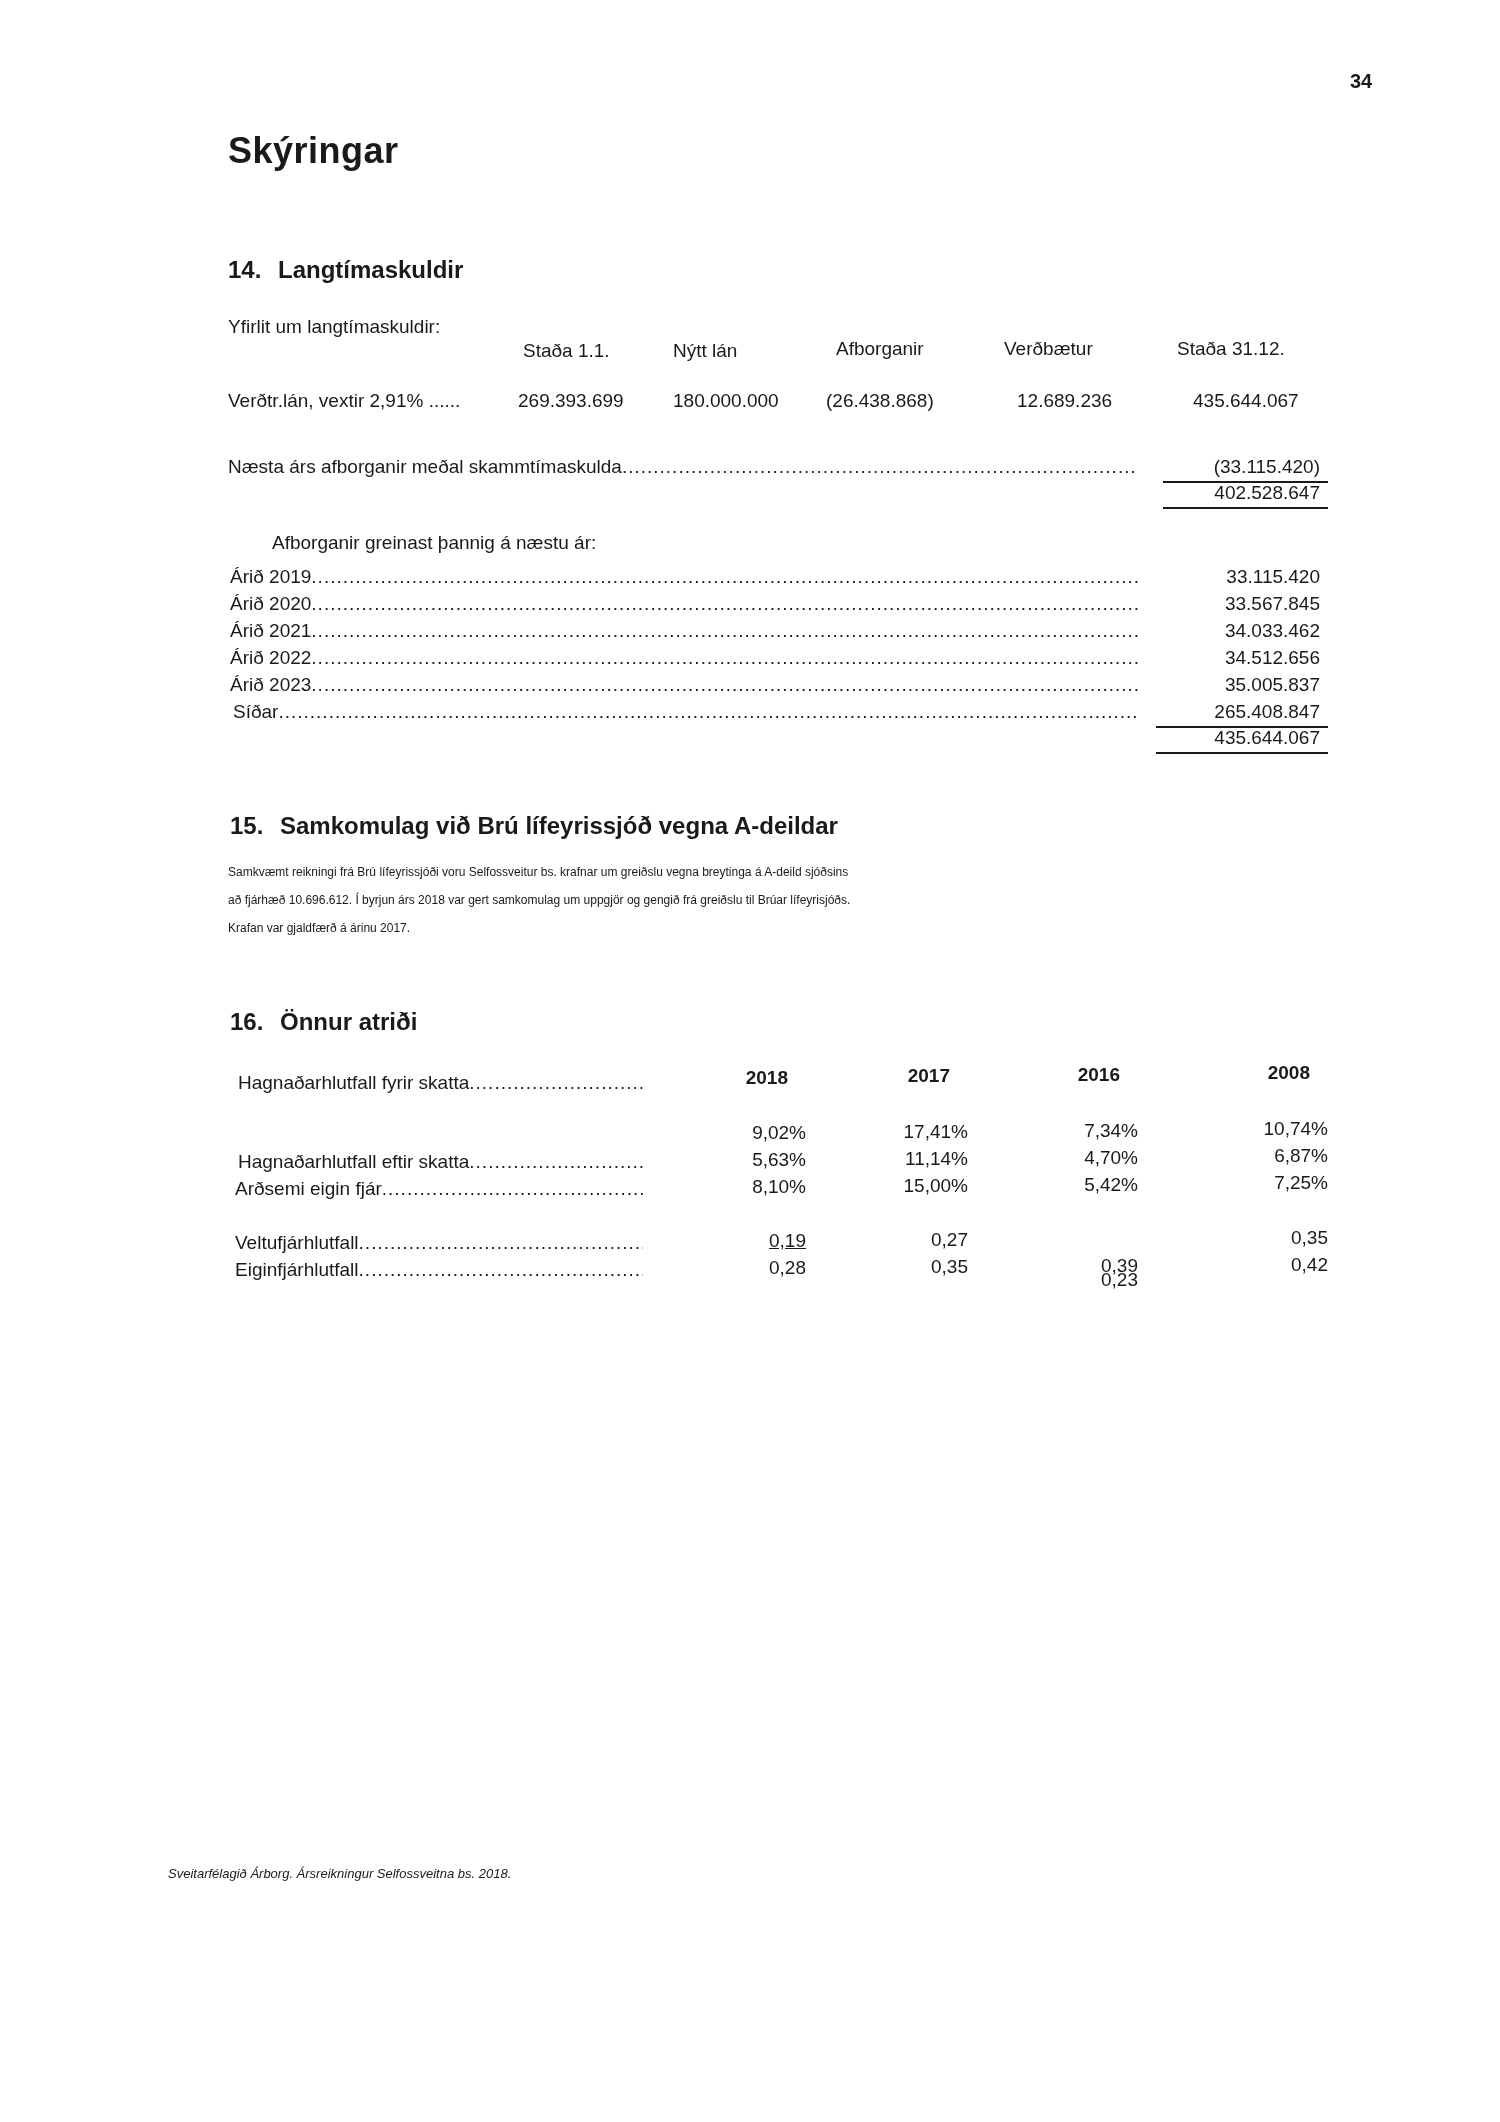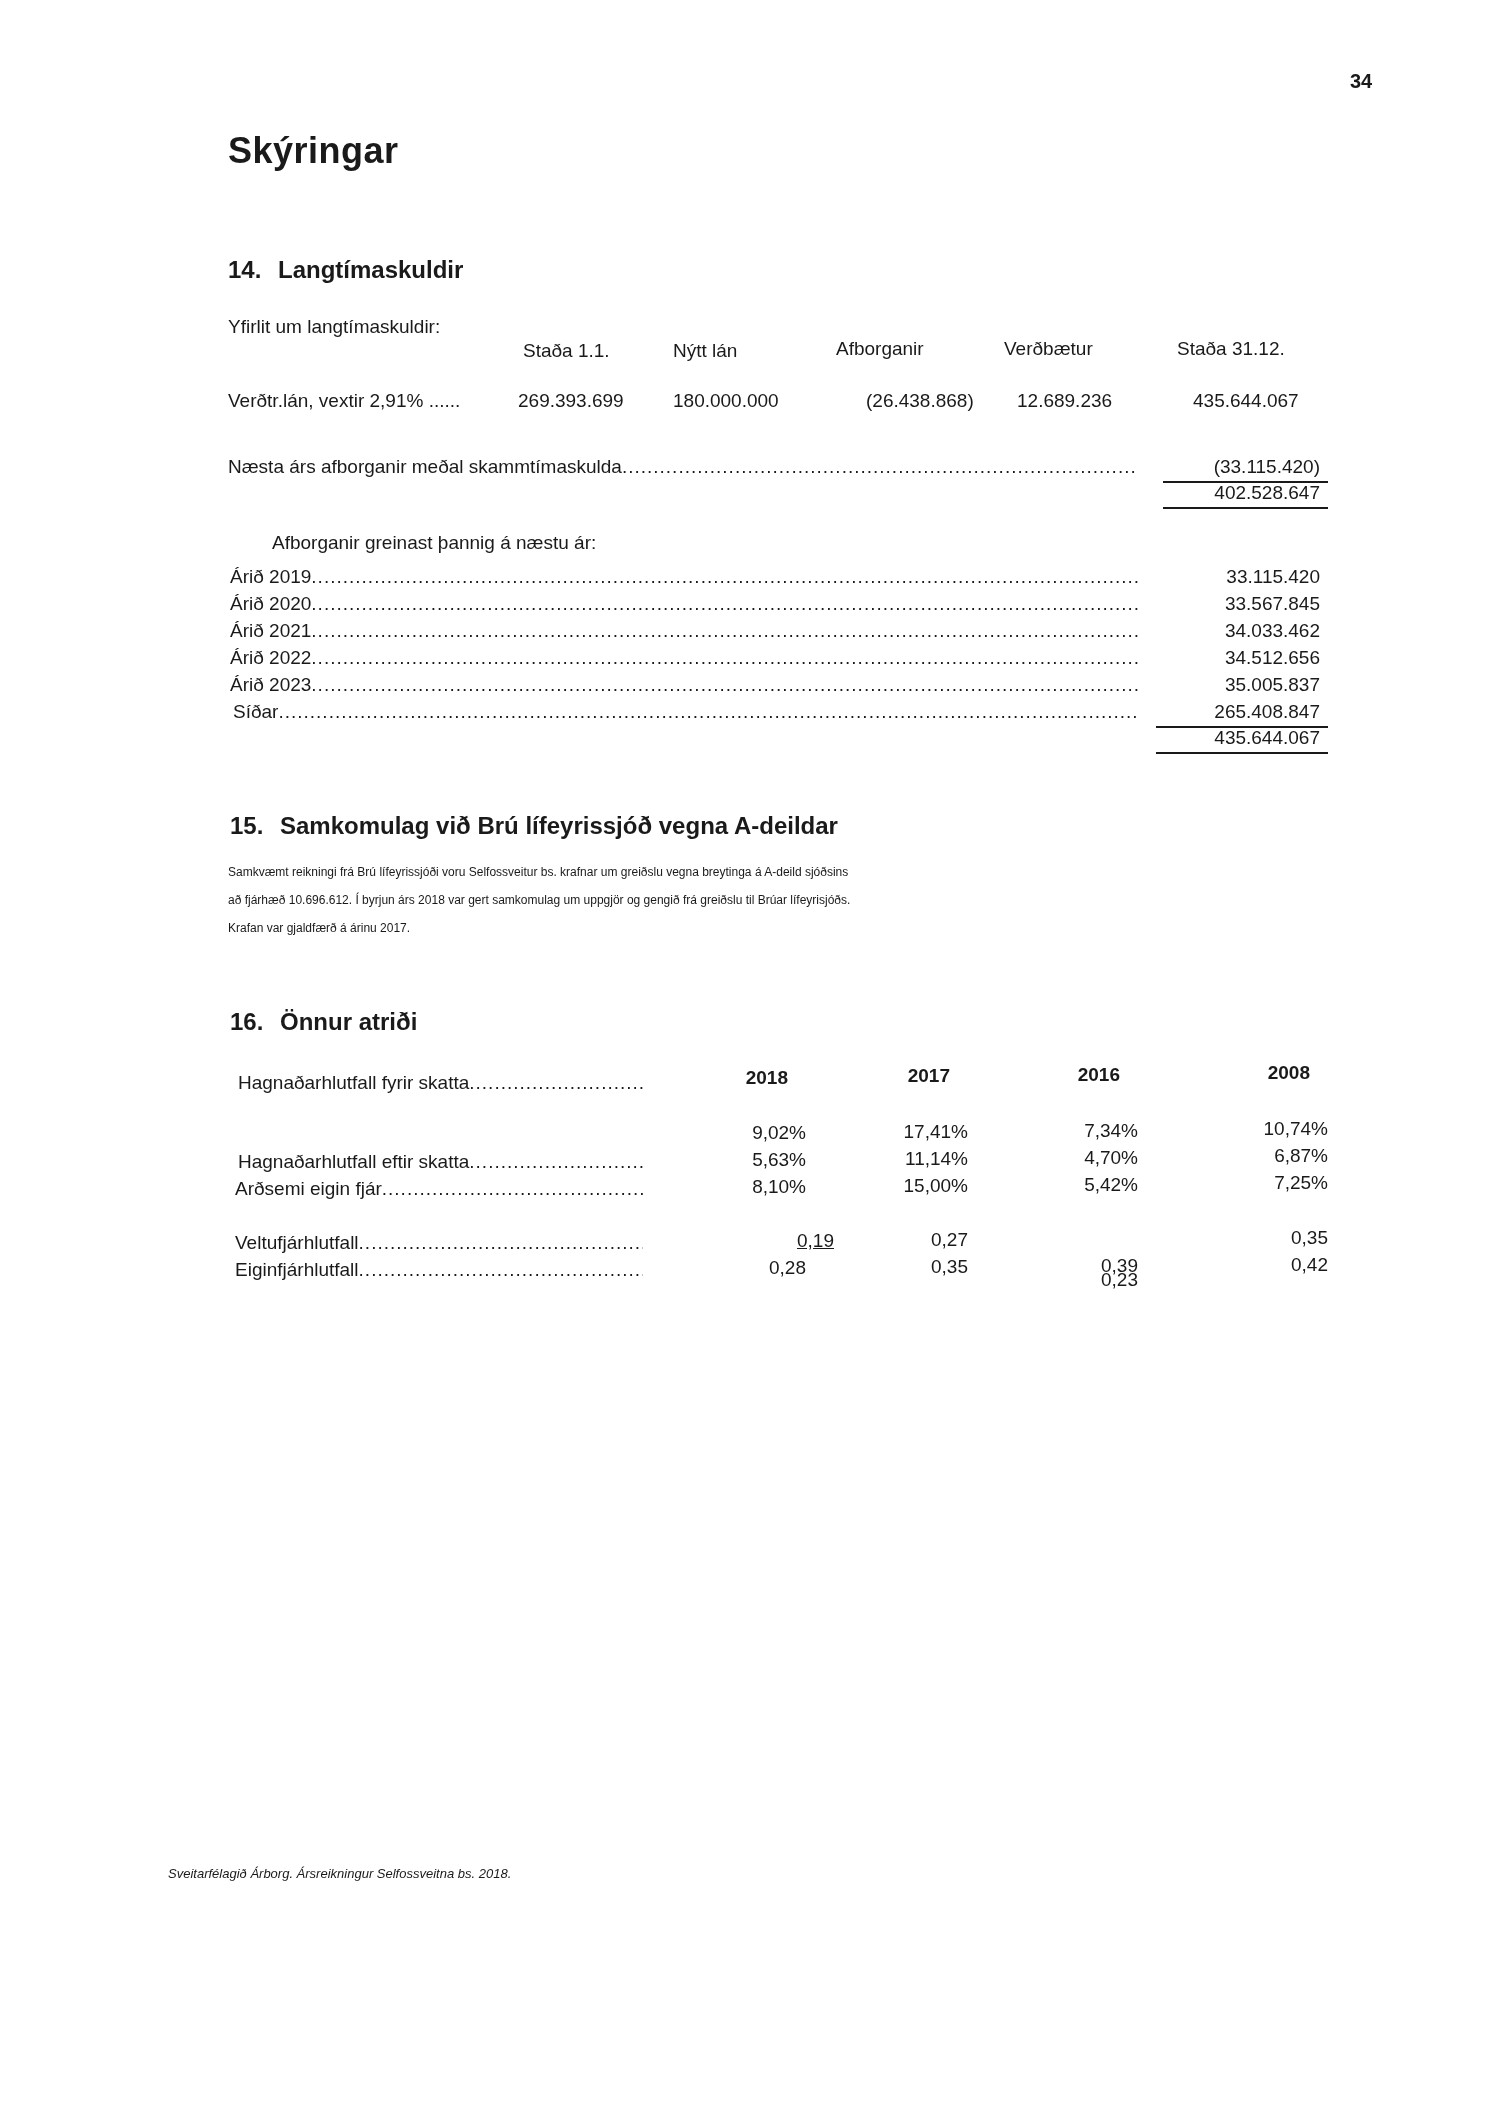--- a/index.html
+++ b/index.html
@@ -35,21 +35,21 @@
 
 <div class="abs txt" style="left:523px; top:340px;">Staða 1.1.</div>
 <div class="abs txt" style="left:673px; top:340px;">Nýtt lán</div>
 <div class="abs txt" style="left:836px; top:338px;">Afborganir</div>
 <div class="abs txt" style="left:1004px; top:338px;">Verðbætur</div>
 <div class="abs txt" style="left:1177px; top:338px;">Staða 31.12.</div>
 
 <div class="abs txt" style="left:228px; top:390px;">Verðtr.lán, vextir 2,91% ......</div>
 <div class="abs txt" style="left:518px; top:390px;">269.393.699</div>
 <div class="abs txt" style="left:673px; top:390px;">180.000.000</div>
-<div class="abs txt" style="left:866px; top:390px;">(26.438.868)</div>
+<div class="abs txt" style="left:826px; top:390px;">(26.438.868)</div>
 <div class="abs txt" style="left:1017px; top:390px;">12.689.236</div>
 <div class="abs txt" style="left:1193px; top:390px;">435.644.067</div>
 
 <div class="row" style="left:228px; top:456px; width:910px;">
   <span class="txt">Næsta árs afborganir meðal skammtímaskulda</span>
   <span class="dots txt" style="flex:1;"></span>
 </div>
 <div class="abs num-r" style="left:1160px; top:456px; width:160px;">(33.115.420)</div>
 <div class="rule" style="left:1163px; top:481px; width:165px;"></div>
 <div class="abs num-r" style="left:1160px; top:482px; width:160px;">402.528.647</div>
@@ -139,21 +139,21 @@
 </div>
 <div class="abs num-r" style="left:700px; top:1176px; width:106px;">8,10%</div>
 <div class="abs num-r" style="left:862px; top:1175px; width:106px;">15,00%</div>
 <div class="abs num-r" style="left:1032px; top:1174px; width:106px;">5,42%</div>
 <div class="abs num-r" style="left:1222px; top:1172px; width:106px;">7,25%</div>
 
 <div class="row" style="left:235px; top:1232px; width:408px;">
   <span class="txt">Veltufjárhlutfall</span>
   <span class="dots txt" style="flex:1;"></span>
 </div>
-<div class="abs num-r" style="left:728px; top:1230px; width:106px;text-decoration:underline;">0,19</div>
+<div class="abs num-r" style="left:700px; top:1230px; width:106px;text-decoration:underline;">0,19</div>
 <div class="abs num-r" style="left:862px; top:1229px; width:106px;">0,27</div>
 <div class="abs num-r" style="left:1032px; top:1228px; width:106px;margin-top:41px;">0,23</div>
 <div class="abs num-r" style="left:1222px; top:1227px; width:106px;">0,35</div>
 
 <div class="row" style="left:235px; top:1259px; width:408px;">
   <span class="txt">Eiginfjárhlutfall</span>
   <span class="dots txt" style="flex:1;"></span>
 </div>
 <div class="abs num-r" style="left:700px; top:1257px; width:106px;">0,28</div>
 <div class="abs num-r" style="left:862px; top:1256px; width:106px;">0,35</div>

